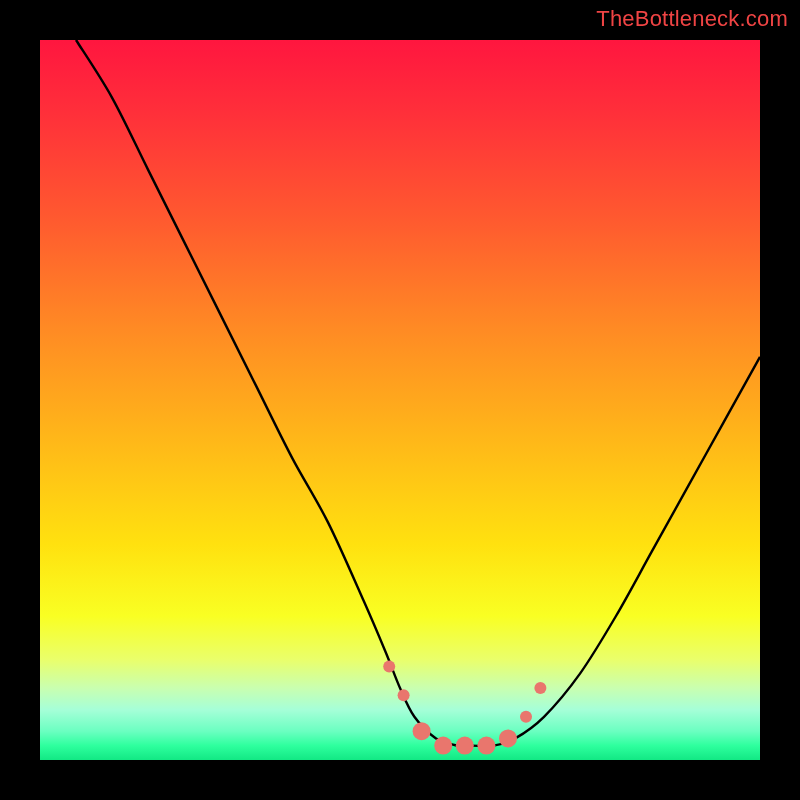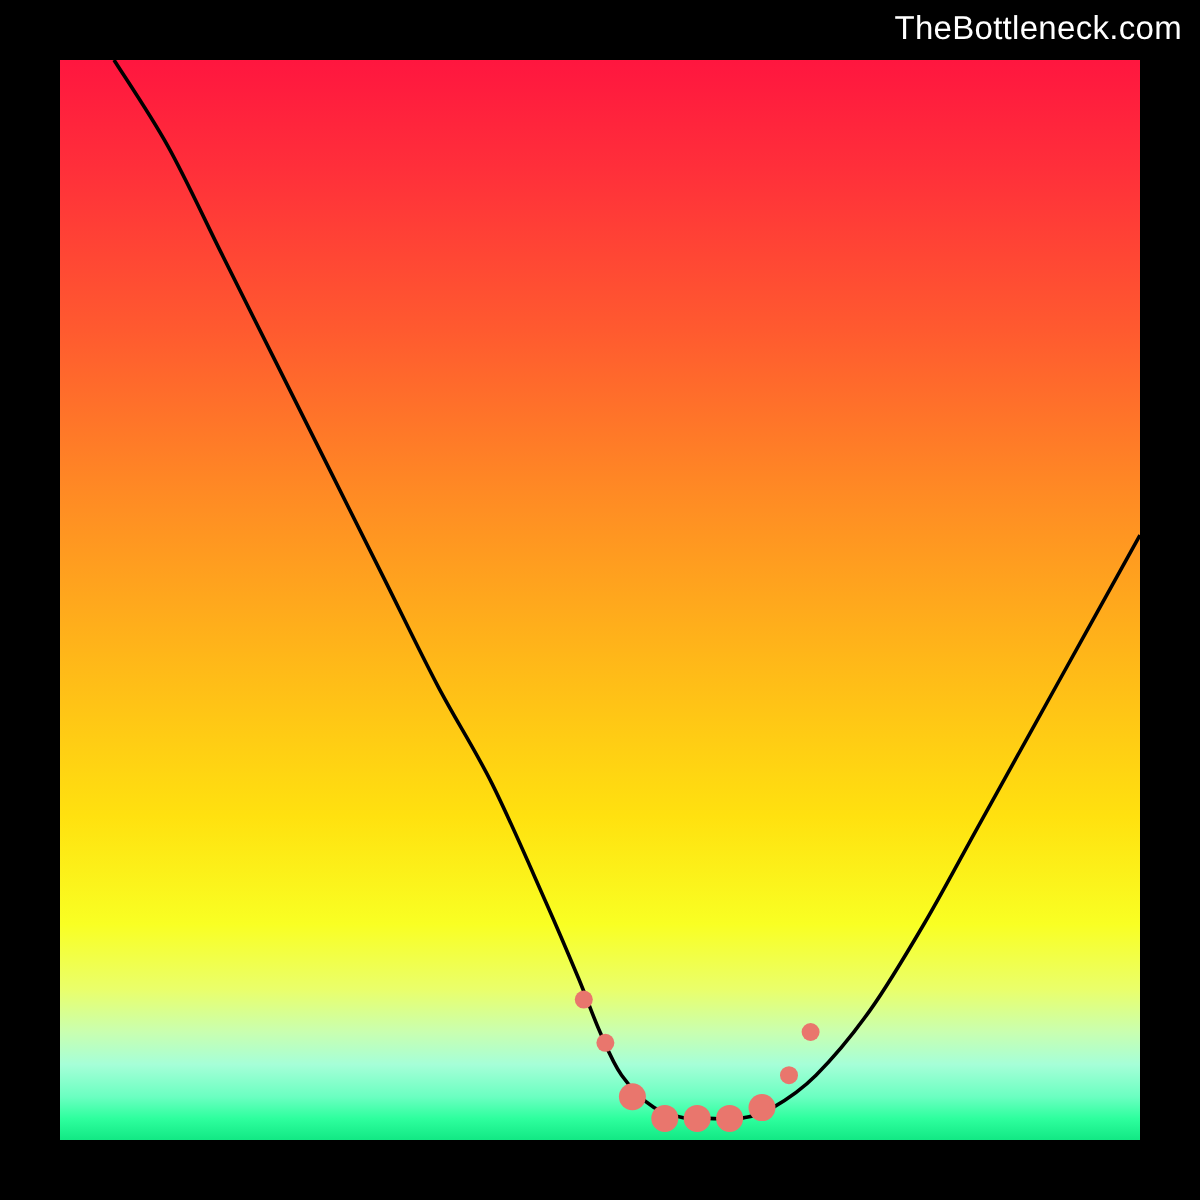--- a/index.html
+++ b/index.html
@@ -44,21 +44,21 @@
     left: 0;
     top: 0;
     width: 720px;
     height: 720px;
     overflow: visible;
   }
   .watermark {
     position: absolute;
     top: 6px;
     right: 12px;
-    color: #ffffff;
+    color: #ef4444;
     font-size: 22px;
     font-weight: 500;
     letter-spacing: 0.2px;
     user-select: none;
   }
 </style>
 </head>
 <body>
 
 <div class="frame">

